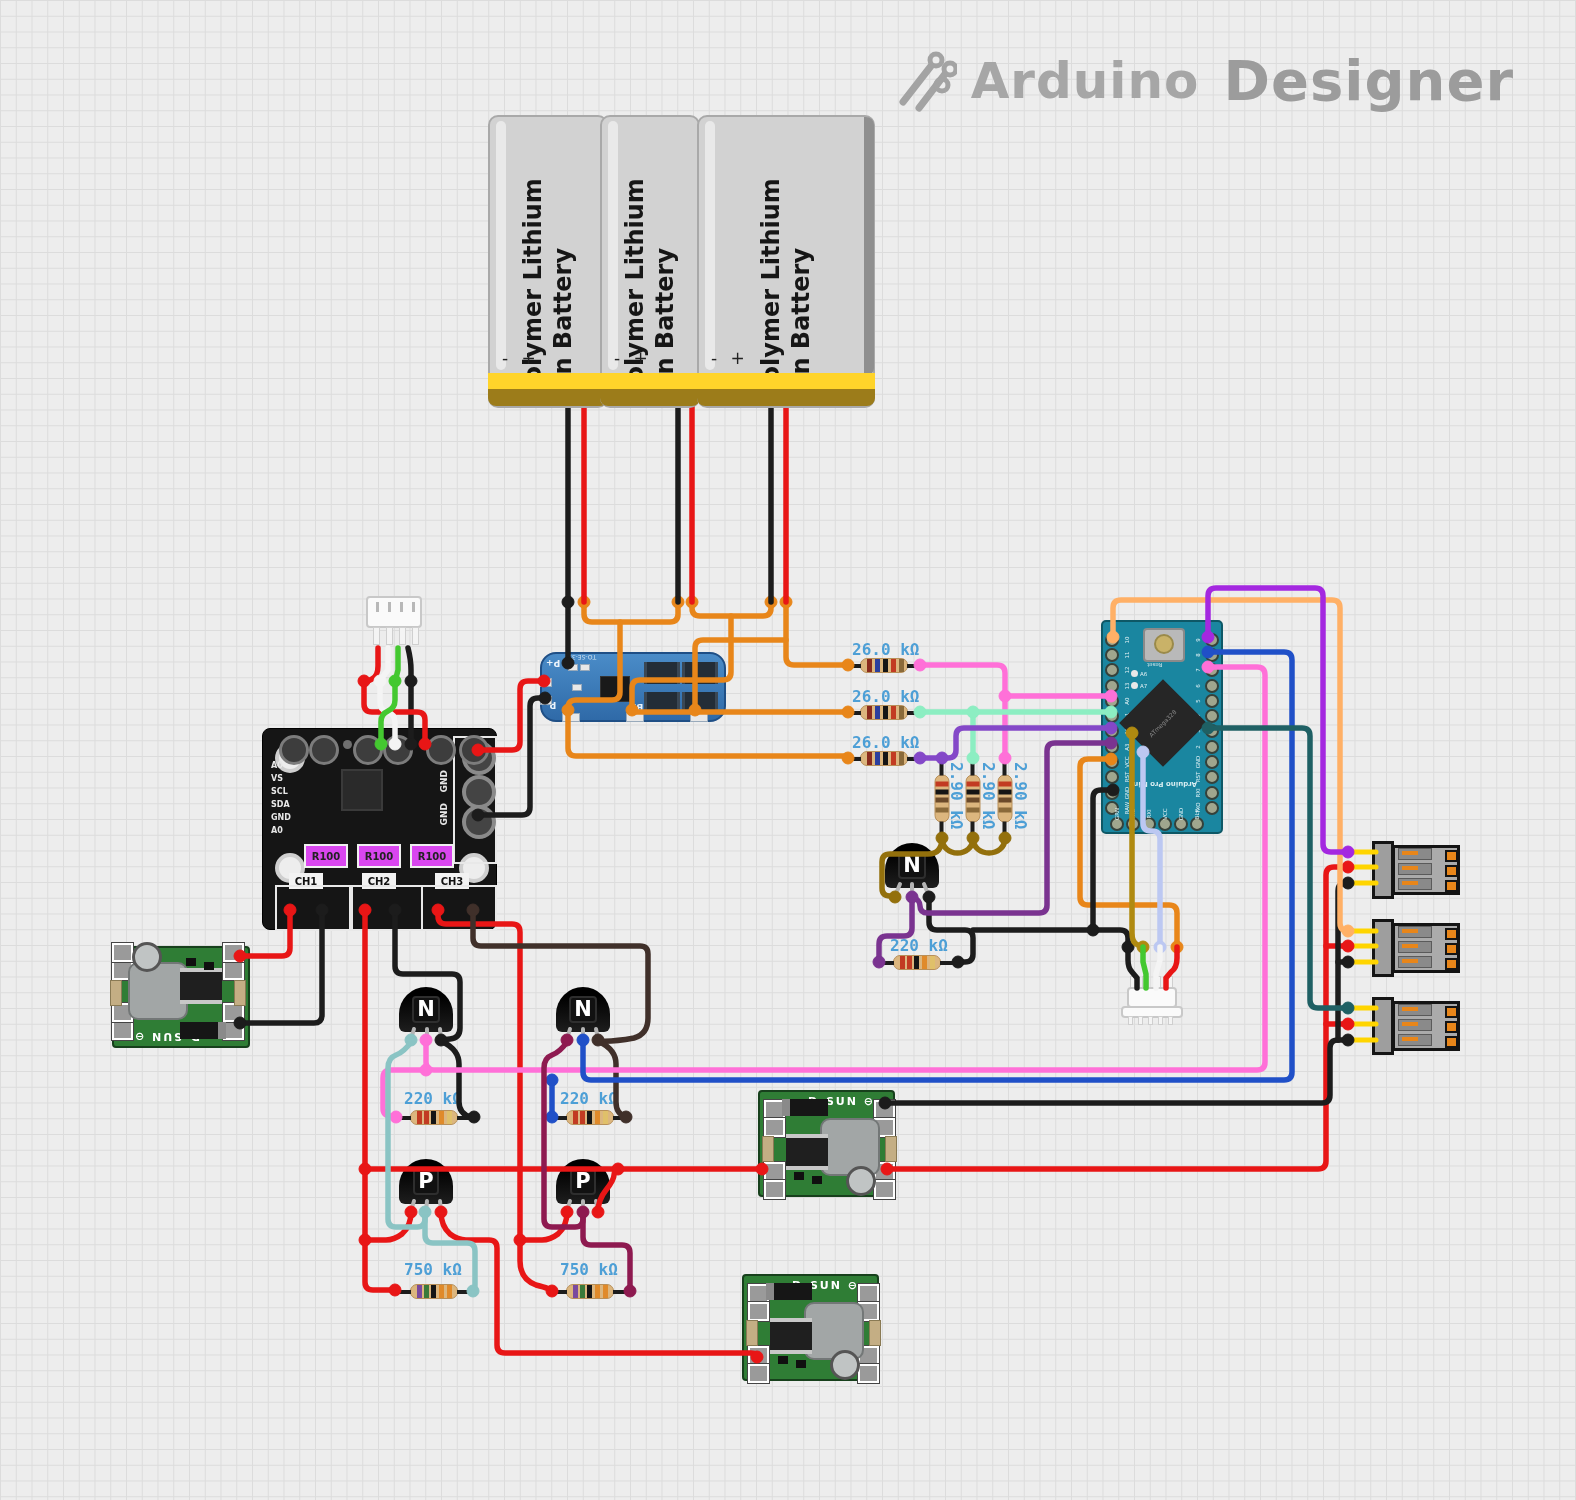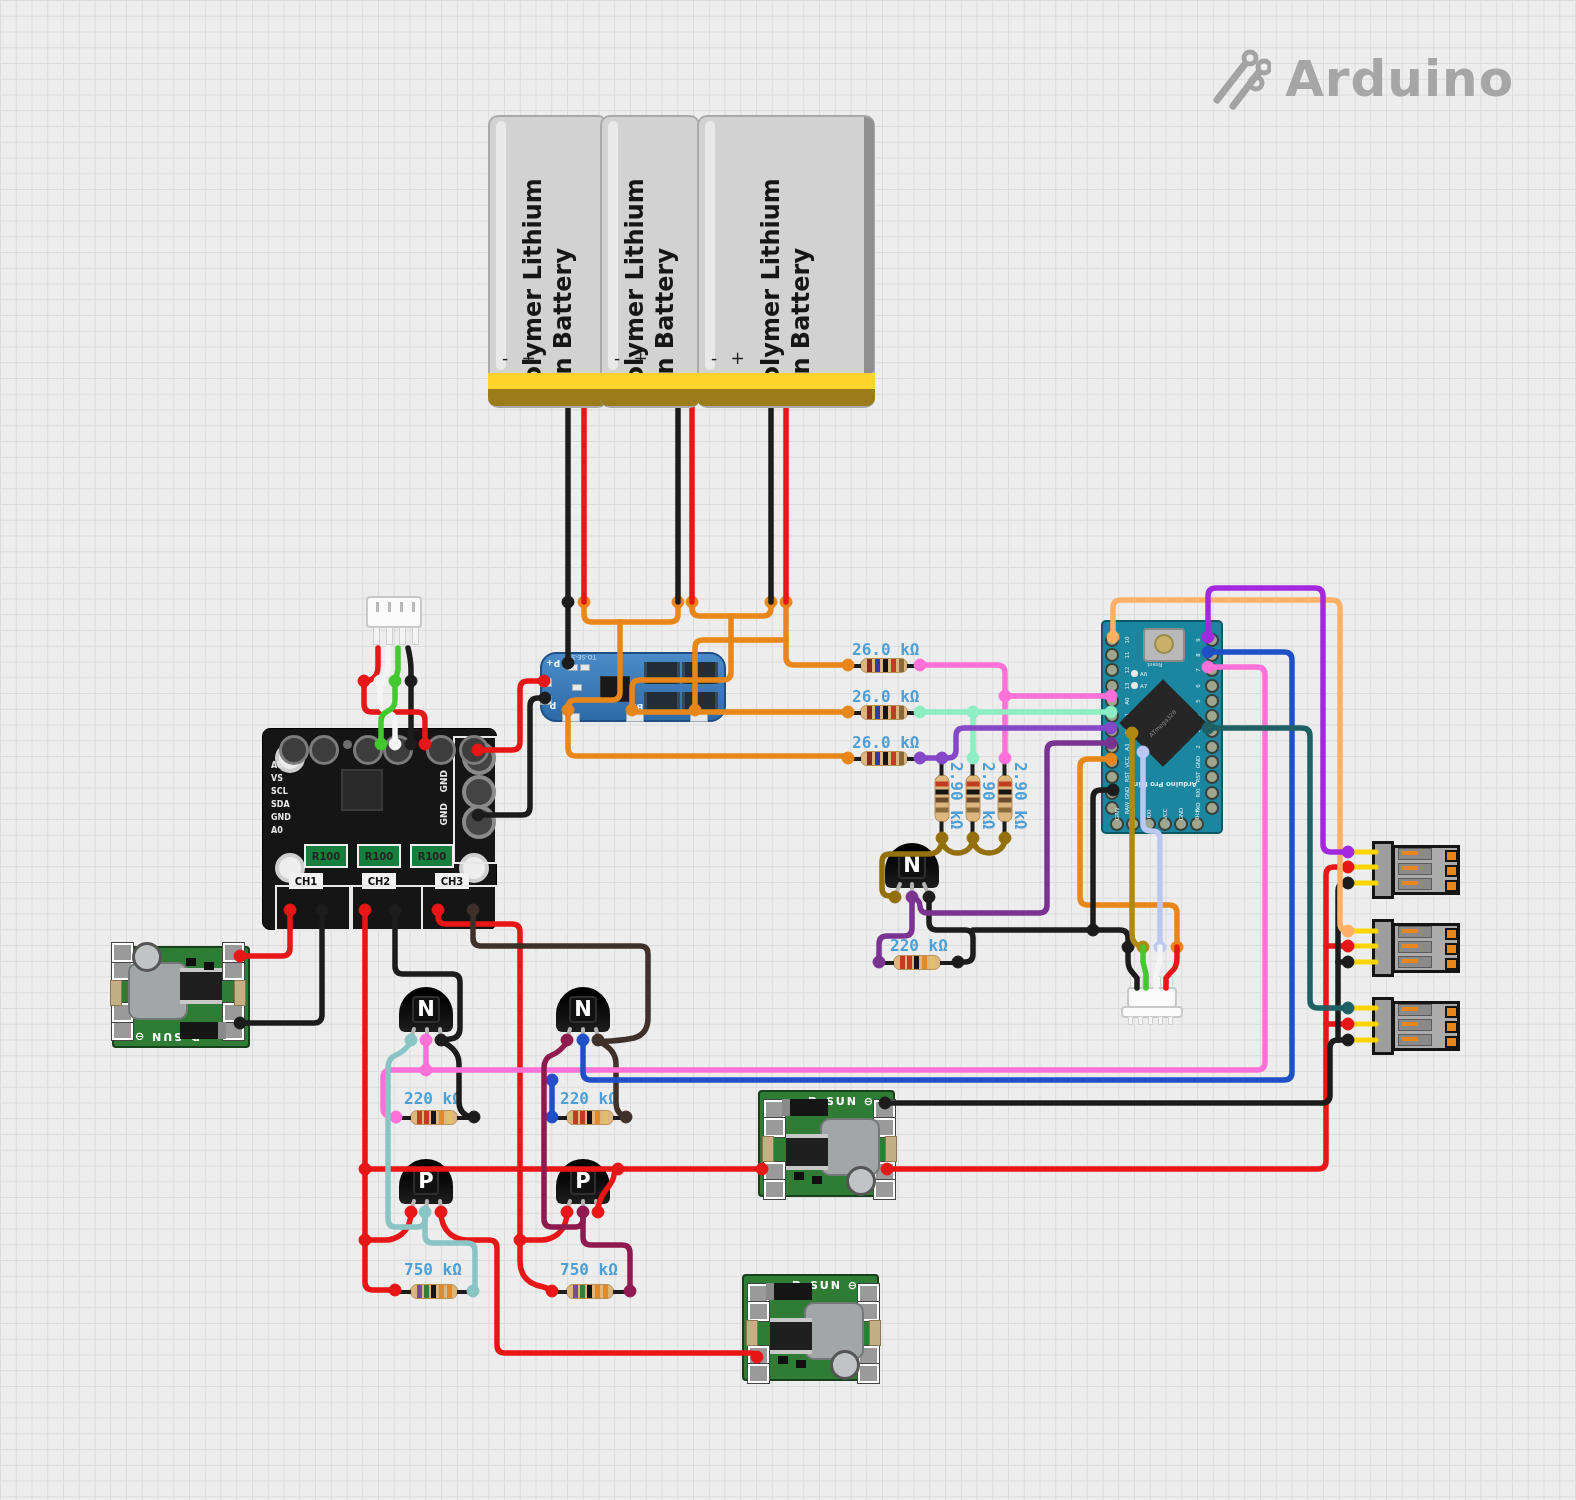--- a/index.html
+++ b/index.html
@@ -28,21 +28,21 @@
   #bms .padw{position:absolute;width:16px;height:7px;background:#e8e8e8;border:1px solid #9ab;}
   
   #ina{position:absolute;left:262px;top:728px;width:235px;height:202px;background:#151515;border-radius:8px;border:1px solid #000;box-sizing:border-box;}
   #ina .hole{position:absolute;width:22px;height:22px;border-radius:50%;background:#ededed;border:4px solid #cfcfcf;}
   .inapinlist{position:absolute;left:8px;top:30px;display:flex;flex-direction:column;}
   .inapinlist span{height:13px;line-height:13px;font-size:8px;font-weight:bold;color:#e8e8e8;}
   #ina .chip{position:absolute;left:78px;top:40px;width:38px;height:38px;background:#2a2a2a;border:2px solid #3a3a3a;}
   #ina .vpublk{position:absolute;left:190px;top:7px;width:40px;height:124px;border:2px solid #e8e8e8;}
   #ina .bigpad{position:absolute;width:26px;height:26px;border-radius:50%;background:#444;border:4px solid #8a8a8a;}
   .shuntrow{position:absolute;left:41px;top:115px;display:flex;gap:9px;}
-  .shunt{width:44px;height:24px;background:#15803d;border:2px solid #f0f0f0;box-sizing:border-box;display:flex;align-items:center;justify-content:center;font-size:10px;font-weight:bold;color:#222;}
+  .shunt{width:44px;height:24px;background:#d946ef;border:2px solid #f0f0f0;box-sizing:border-box;display:flex;align-items:center;justify-content:center;font-size:10px;font-weight:bold;color:#222;}
   .chrow{position:absolute;left:26px;top:144px;display:flex;gap:39px;}
   .chlab{width:34px;height:16px;background:#f2f2f2;color:#111;font-size:10px;font-weight:bold;display:flex;align-items:center;justify-content:center;}
   #ina .padgrp{position:absolute;top:156px;height:42px;border:2px solid #e8e8e8;}
   #ina .padc{position:absolute;top:6px;width:24px;height:24px;border-radius:50%;background:#3d3d3d;border:3px solid #7c7c7c;}
   #ina .tp{position:absolute;top:11px;width:9px;height:9px;border-radius:50%;background:#6f6f6f;}
   
   #ard{position:absolute;left:1101px;top:620px;width:122px;height:214px;background:#1a86a0;border:2px solid #0e5866;border-radius:5px;box-sizing:border-box;}
   .rail{position:absolute;top:10px;display:flex;flex-direction:column;}
   .rail .prow{height:15.3px;display:flex;align-items:center;gap:1px;}
   .rail.right{right:2px;}
@@ -109,20 +109,21 @@
     <svg width="62" height="62" viewBox="0 0 62 62">
       <g stroke="#a3a3a3" stroke-width="7" fill="none" stroke-linecap="round">
         <path d="M8,52 L36,16"></path>
           <path d="M24,58 L50,24"></path>
       </g>
       <circle cx="41" cy="10" r="6" fill="none" stroke="#a3a3a3" stroke-width="5"></circle>
       <circle cx="55" cy="19" r="6" fill="none" stroke="#a3a3a3" stroke-width="5"></circle>
       <circle cx="47" cy="35" r="6" fill="none" stroke="#a3a3a3" stroke-width="5"></circle>
     </svg>
     <span class="t1">Arduino</span>
+    <span class="t2">Designer</span>
   </div>
 
   <div class="battery" style="left:488px;width:120px;z-index:1;">
     <div class="hl"></div>
     <div class="batlabel">
       <div>Polymer Lithium</div>
         <div>Ion Battery</div>
     </div>
     <span class="pol">- +</span>
     <div class="yellow"></div>

